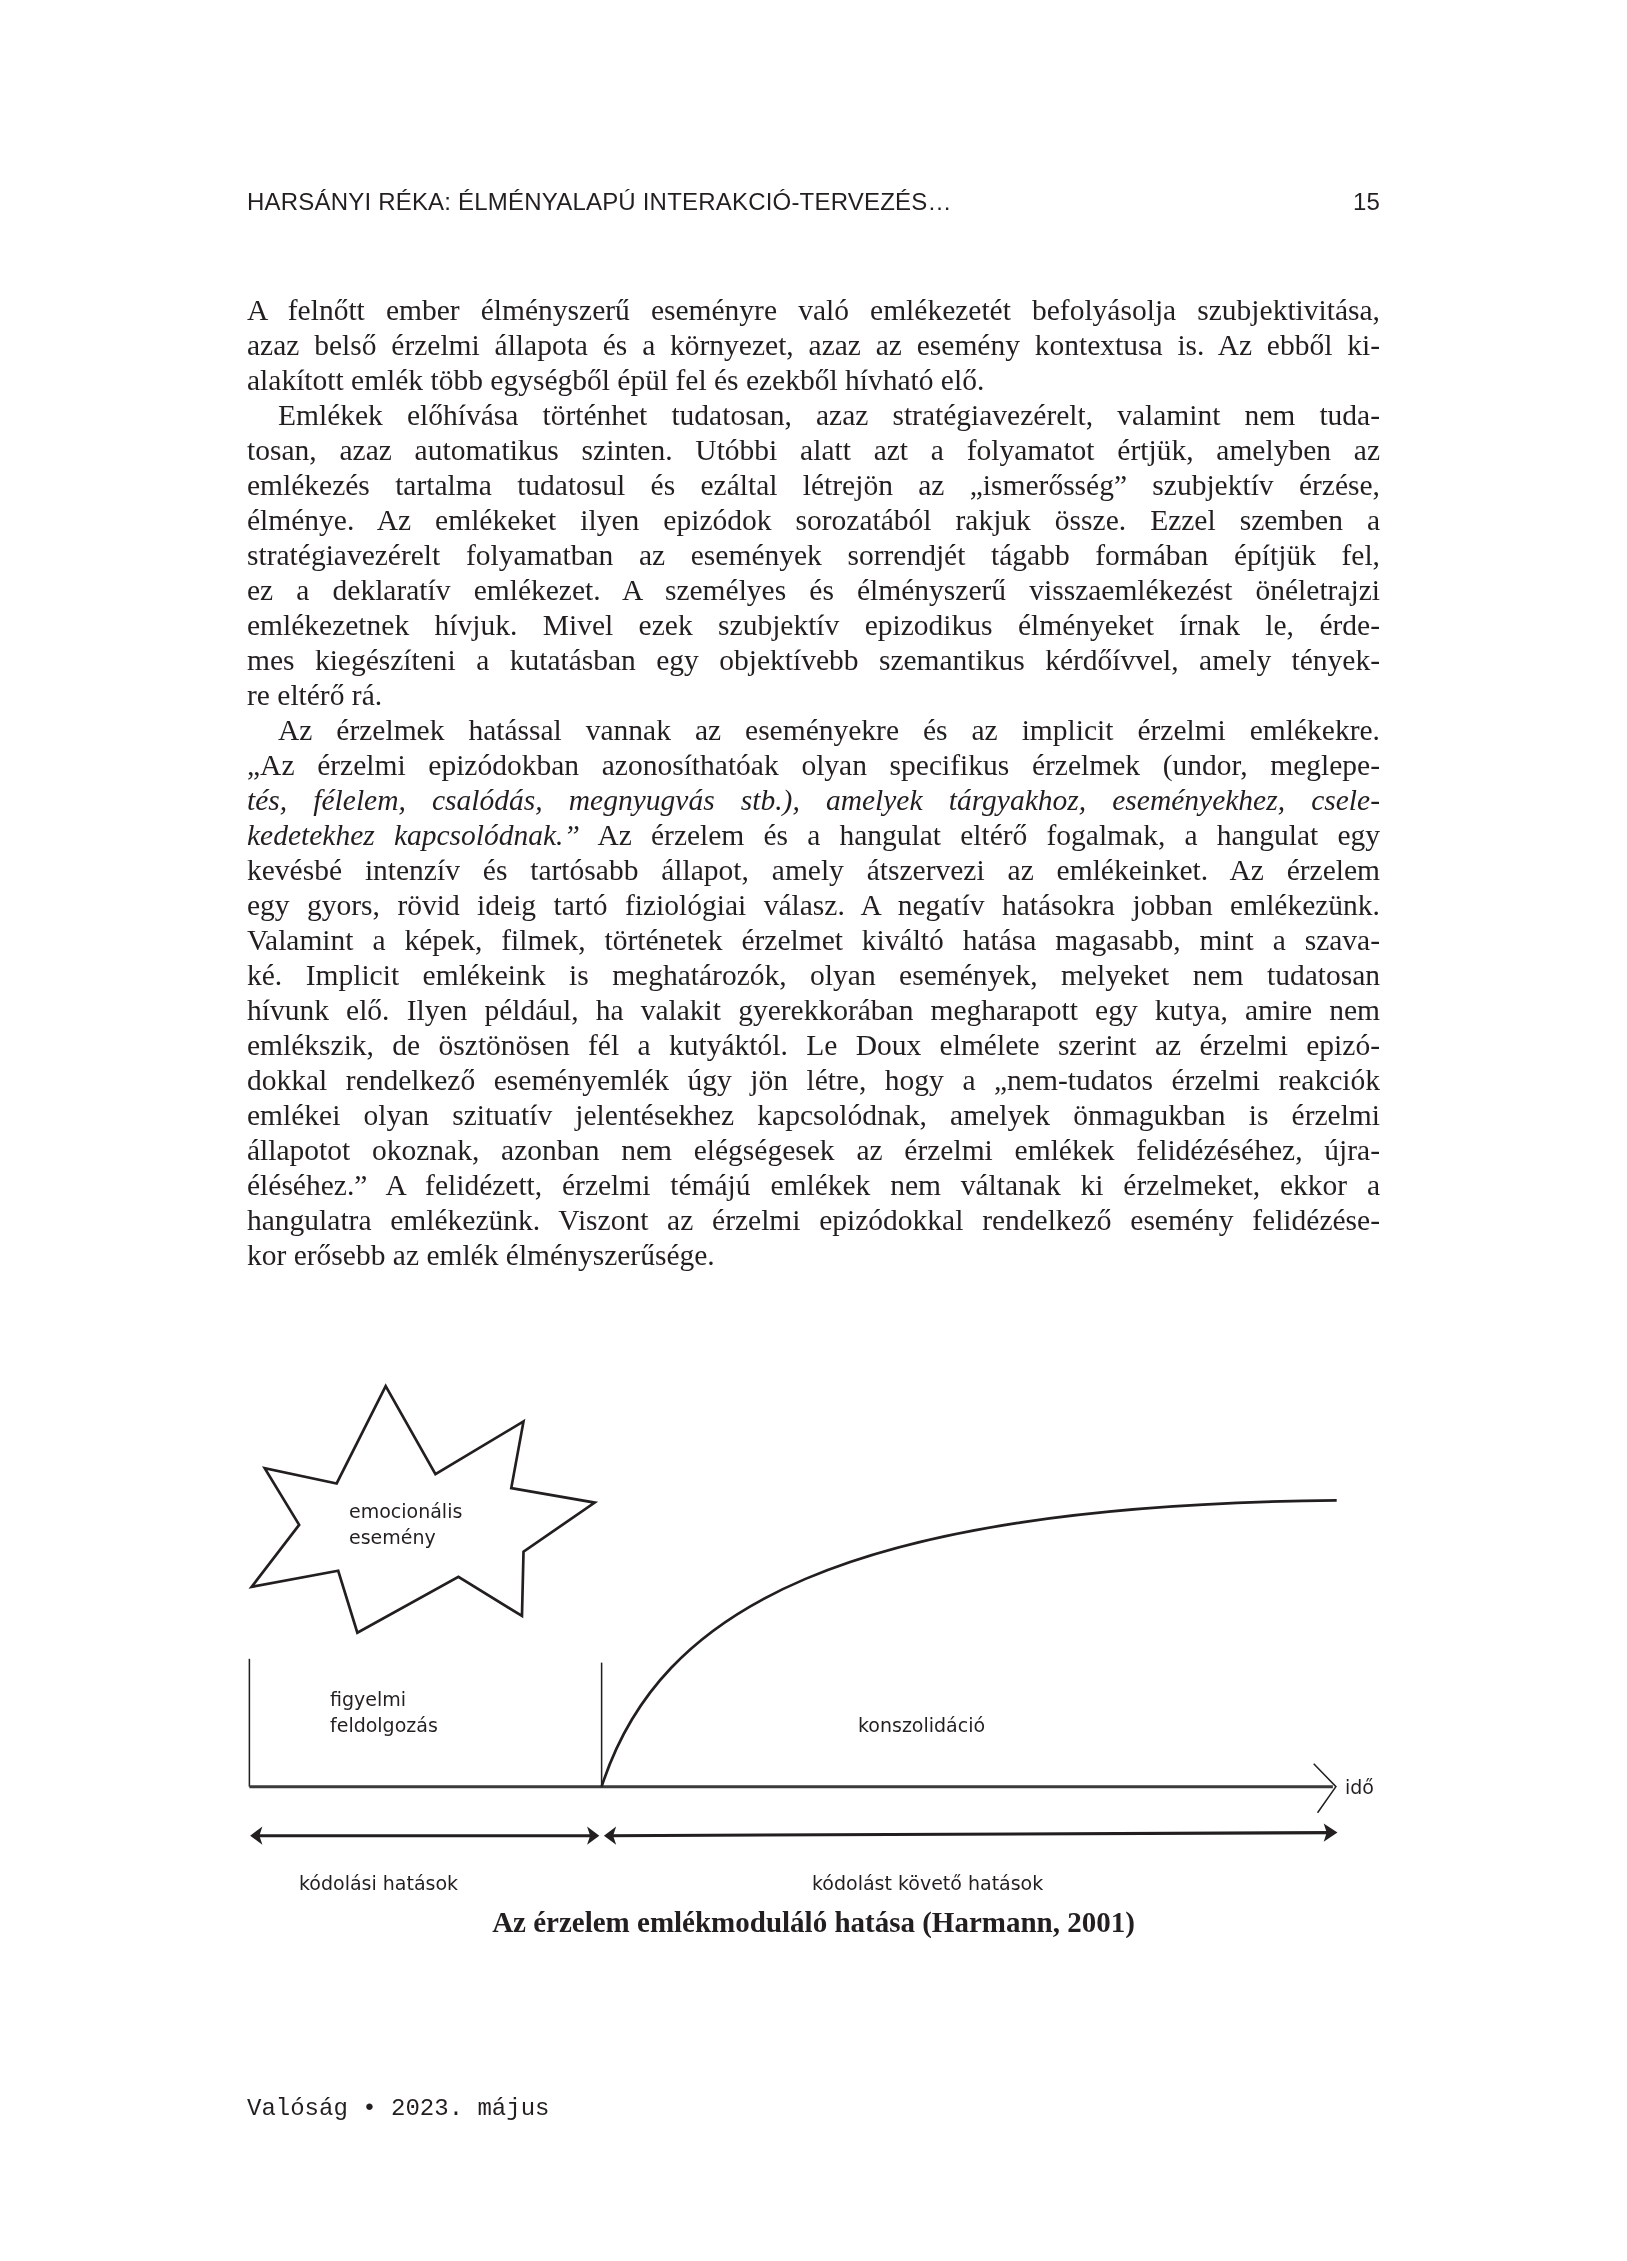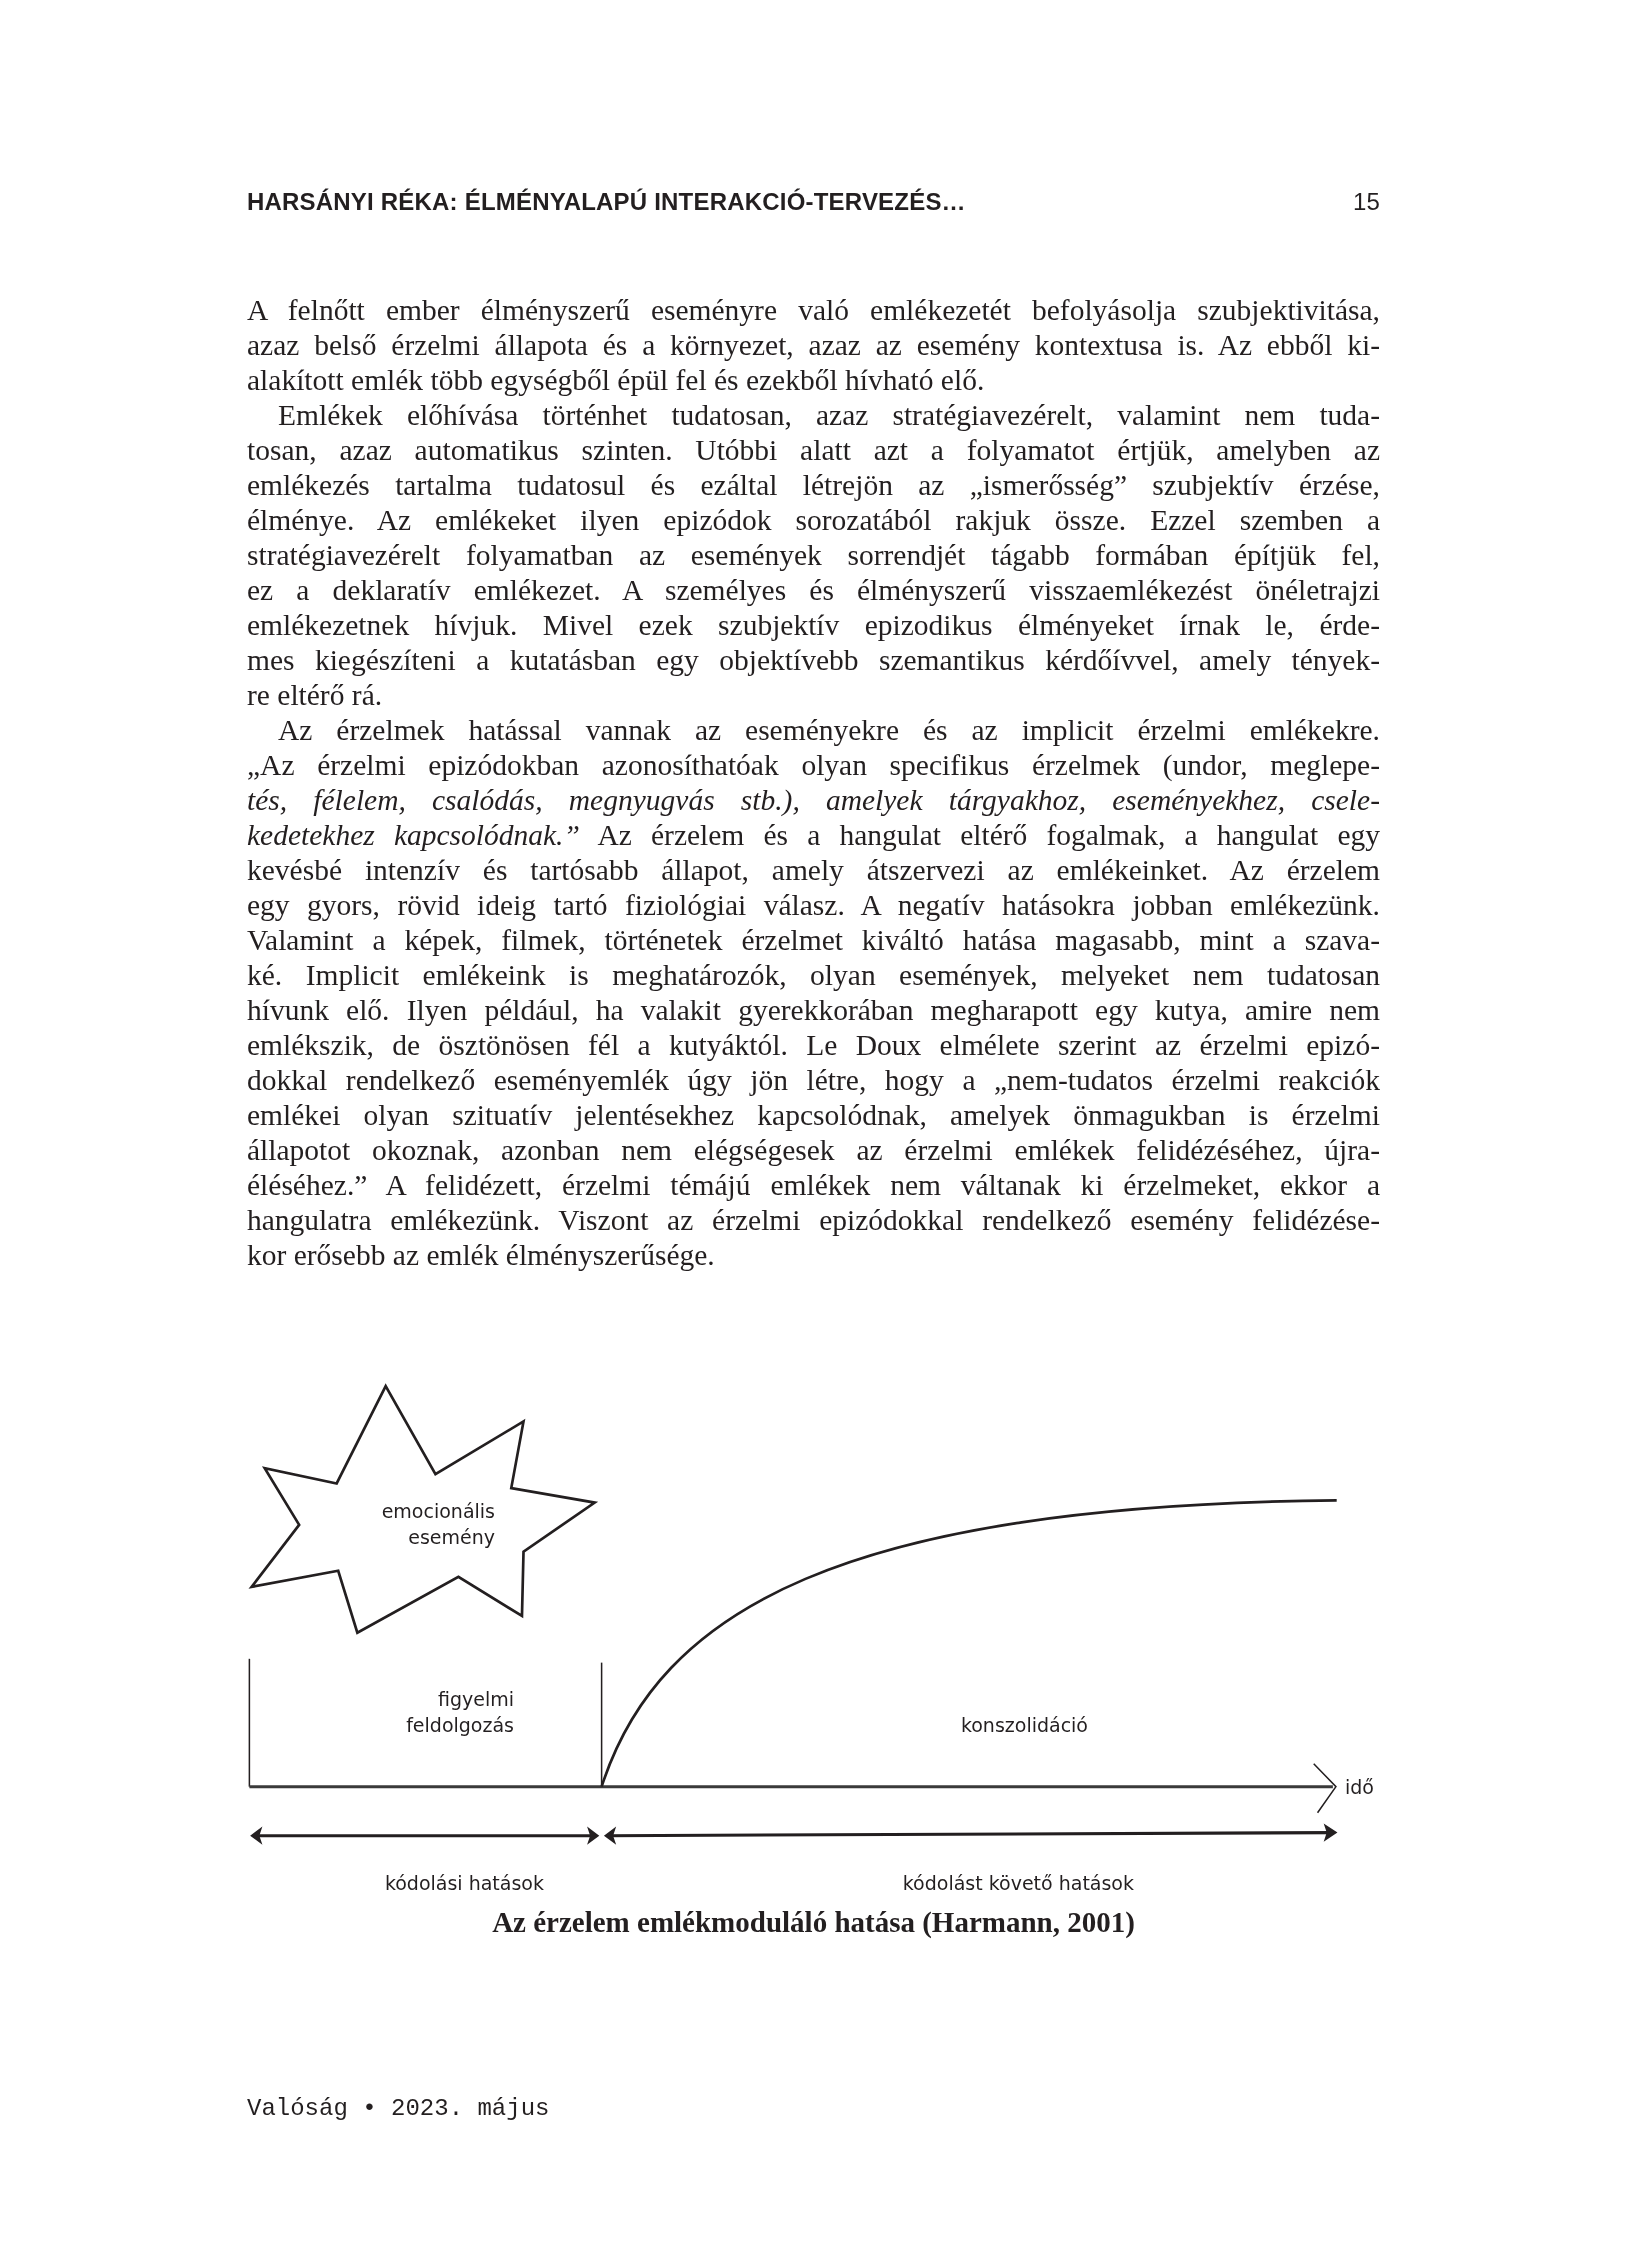--- a/index.html
+++ b/index.html
@@ -1,26 +1,26 @@
 <!DOCTYPE html>
 <html style="font-size:12.3px"><head>
 <meta charset="utf-8">
 <style>
   html, body { margin:0; padding:0; background:#ffffff; }
   body { width:1628px; height:2261px; position:relative; overflow:hidden; color:#231f20; }
   .header { position:absolute; left:247px; top:188px; width:1133px; height:34px; font-family:"Liberation Sans", sans-serif; font-size:24px; letter-spacing:0.2px; }
-  .header .title { position:absolute; left:0; top:0;font-weight:bold; }
+  .header .title { position:absolute; left:0; top:0; }
   .header .pageno { position:absolute; right:0; top:0;margin-left:8px; }
   .body-text { position:absolute; left:247px; top:293px; width:1133px; font-family:"Liberation Serif", serif; font-size:29.5px; line-height:35px; text-align:justify; }
   .body-text .line { display:block; text-align:justify; text-align-last:justify; white-space:nowrap; }
   .body-text .line.last { text-align-last:left; }
   .body-text em { font-style:italic; }
   .figure { position:absolute; left:230px; top:1364px; width:1195px; height:536px; }
   .figure svg { position:absolute; left:0; top:0; }
-  .fig-label { position:absolute; font-family:"DejaVu Sans", sans-serif; font-size:19px; color:#231f20; text-align:right; line-height:26px; }
+  .fig-label { position:absolute; font-family:"DejaVu Sans", sans-serif; font-size:19px; color:#231f20; text-align:left; line-height:26px; }
   .caption { position:absolute; left:247px; top:1906px; width:1133px; text-align:center; font-family:"Liberation Serif", serif; font-weight:bold; font-size:29px; }
   .footer { position:absolute; left:247px; top:2095px; font-family:Liberation Mono, monospace; font-size:24px; }
 </style>
 </head>
 <body>
 
 <div class="header">
   <span class="title">HARSÁNYI RÉKA: ÉLMÉNYALAPÚ INTERAKCIÓ-TERVEZÉS…</span>
   <span class="pageno">15</span>
 </div>

